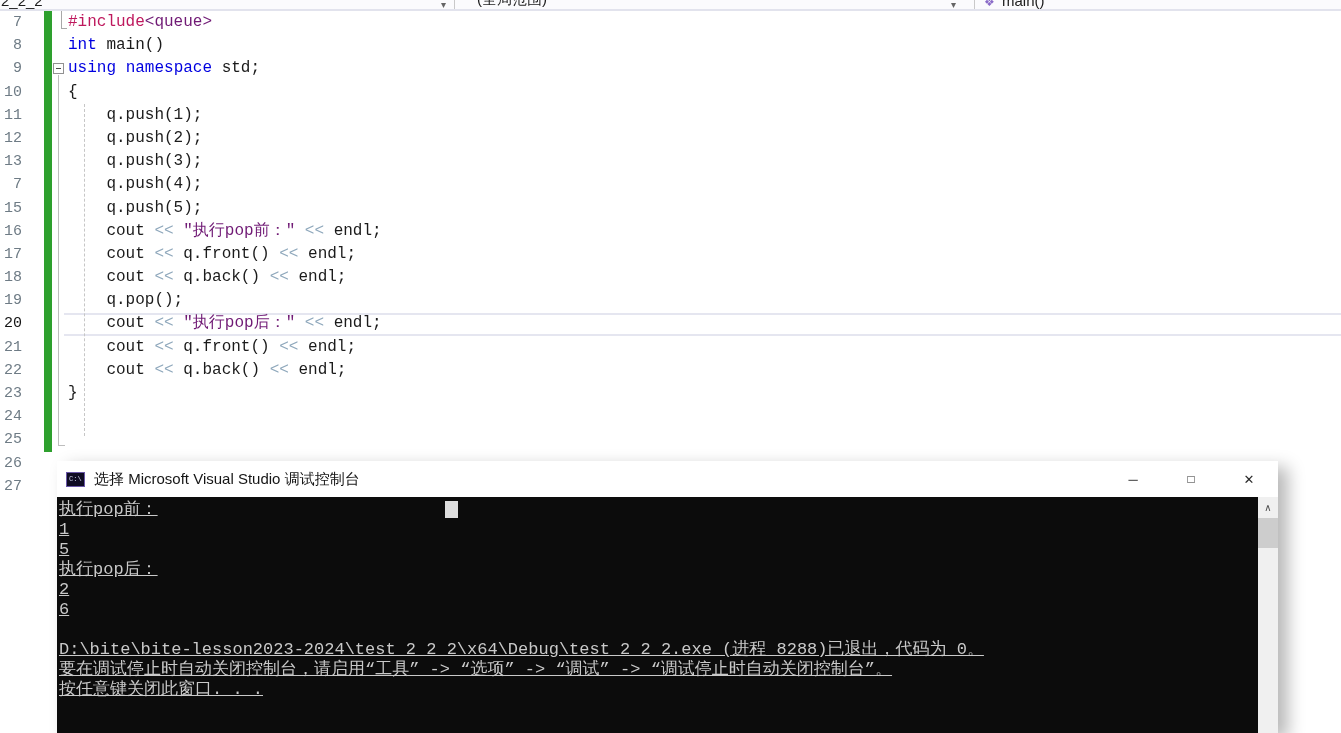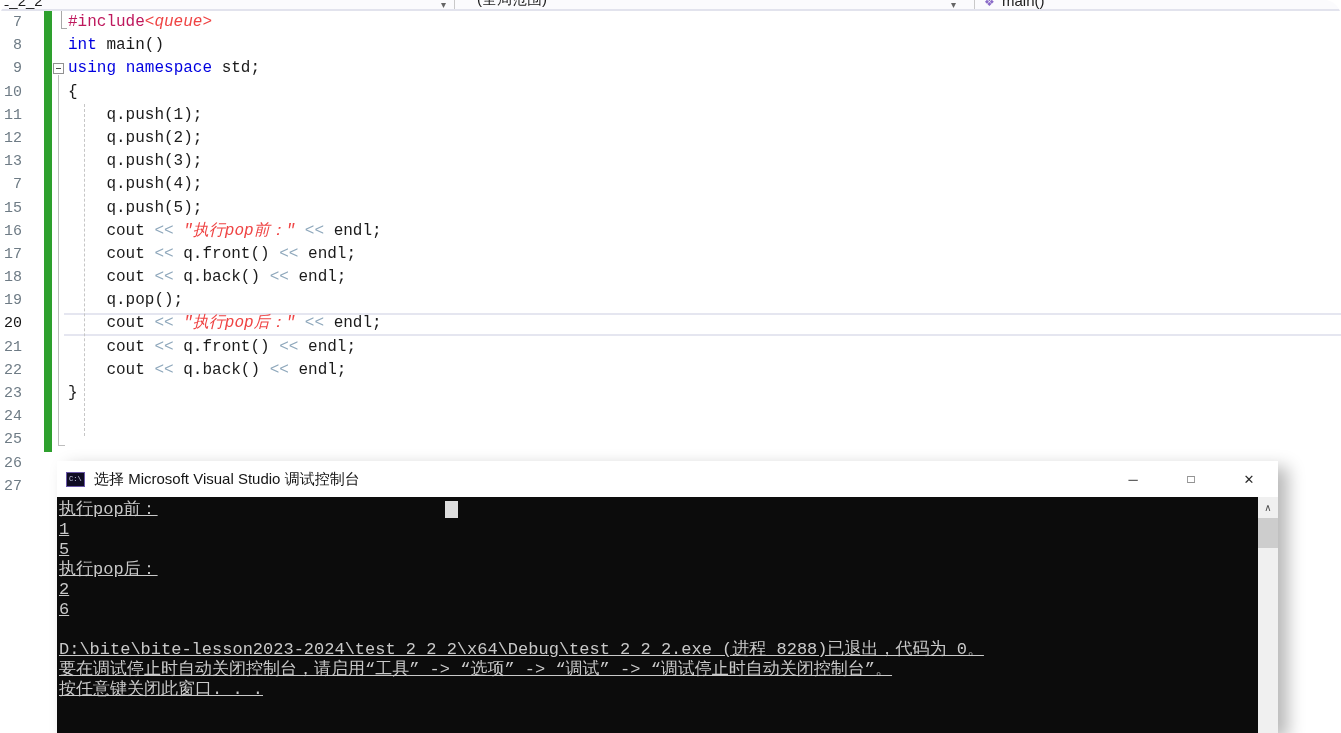--- a/index.html
+++ b/index.html
@@ -1,18 +1,18 @@
 <!DOCTYPE html>
 <html><head>
 <meta charset="utf-8">
 <style>
   * { margin:0; padding:0; box-sizing:border-box; }
   html,body { width:1341px; height:733px; overflow:hidden; background:#fff;
               font-family:"Liberation Sans", sans-serif; }
-  .page { position:relative; width:1341px; height:733px; background:#fff; overflow:hidden;border-radius:17px; }
+  .page { position:relative; width:1341px; height:733px; background:#fff; overflow:hidden; }
 
   
   .navbar { position:absolute; top:0; left:0; right:0; height:11px; background:#fbfbfd;
             border-bottom:2px solid #e2e3ed; overflow:hidden; z-index:5; }
   .navbar-inner { display:flex; height:24px; margin-top:-13px; }
   .nav-sec { position:relative; height:24px; }
   .nav-sec1 { width:455px; border-right:1px solid #c9c9c9; }
   .nav-sec2 { width:520px; border-right:1px solid #c9c9c9; }
   .nav-sec3 { flex:1; }
   .nav-label { position:absolute; bottom:2px; font-size:15px; color:#1c1c1c; white-space:pre; }
@@ -36,21 +36,21 @@
   .indent-guide { position:absolute; left:84px; top:93px; height:332px; width:0;
                   border-left:1px dashed #c6c6c6; }
   .current-line { position:absolute; left:64px; right:0; top:302px; height:23px;
                   border-top:2px solid #e5e6f0; border-bottom:2px solid #e5e6f0; }
   .code-col { position:absolute; top:0; left:68px; right:0; }
   .cl { height:23.2px; line-height:23.2px; white-space:pre; font-size:16px;
         font-family:"Liberation Mono","DejaVu Sans Mono",monospace; }
   .tok-n { color:#1b1b1b; }
   .tok-k { color:#0000e0; }
   .tok-t { color:#2b91af; }
-  .tok-s { color:#ef4444;font-style:italic; }
+  .tok-s { color:#701a75; }
   .tok-o { color:#8fa8bc; }
   .tok-p { color:#be185d;text-align:right; }
 
   
   .console-win { position:absolute; left:57px; top:461px; width:1221px; height:272px;
                  background:#fff; z-index:10; box-shadow:10px 6px 16px rgba(0,0,0,0.28); }
   .con-titlebar { display:flex; align-items:center; height:36px; background:#fff; padding-left:9px; }
   .cmd-icon { width:19px; height:15px; background:#0f0c24; border:1px solid #6a58a8;
               display:flex; align-items:center; padding-left:2px; flex:none;
               font-size:7px; color:#cfd2e8; font-family:"Liberation Mono",monospace; }

